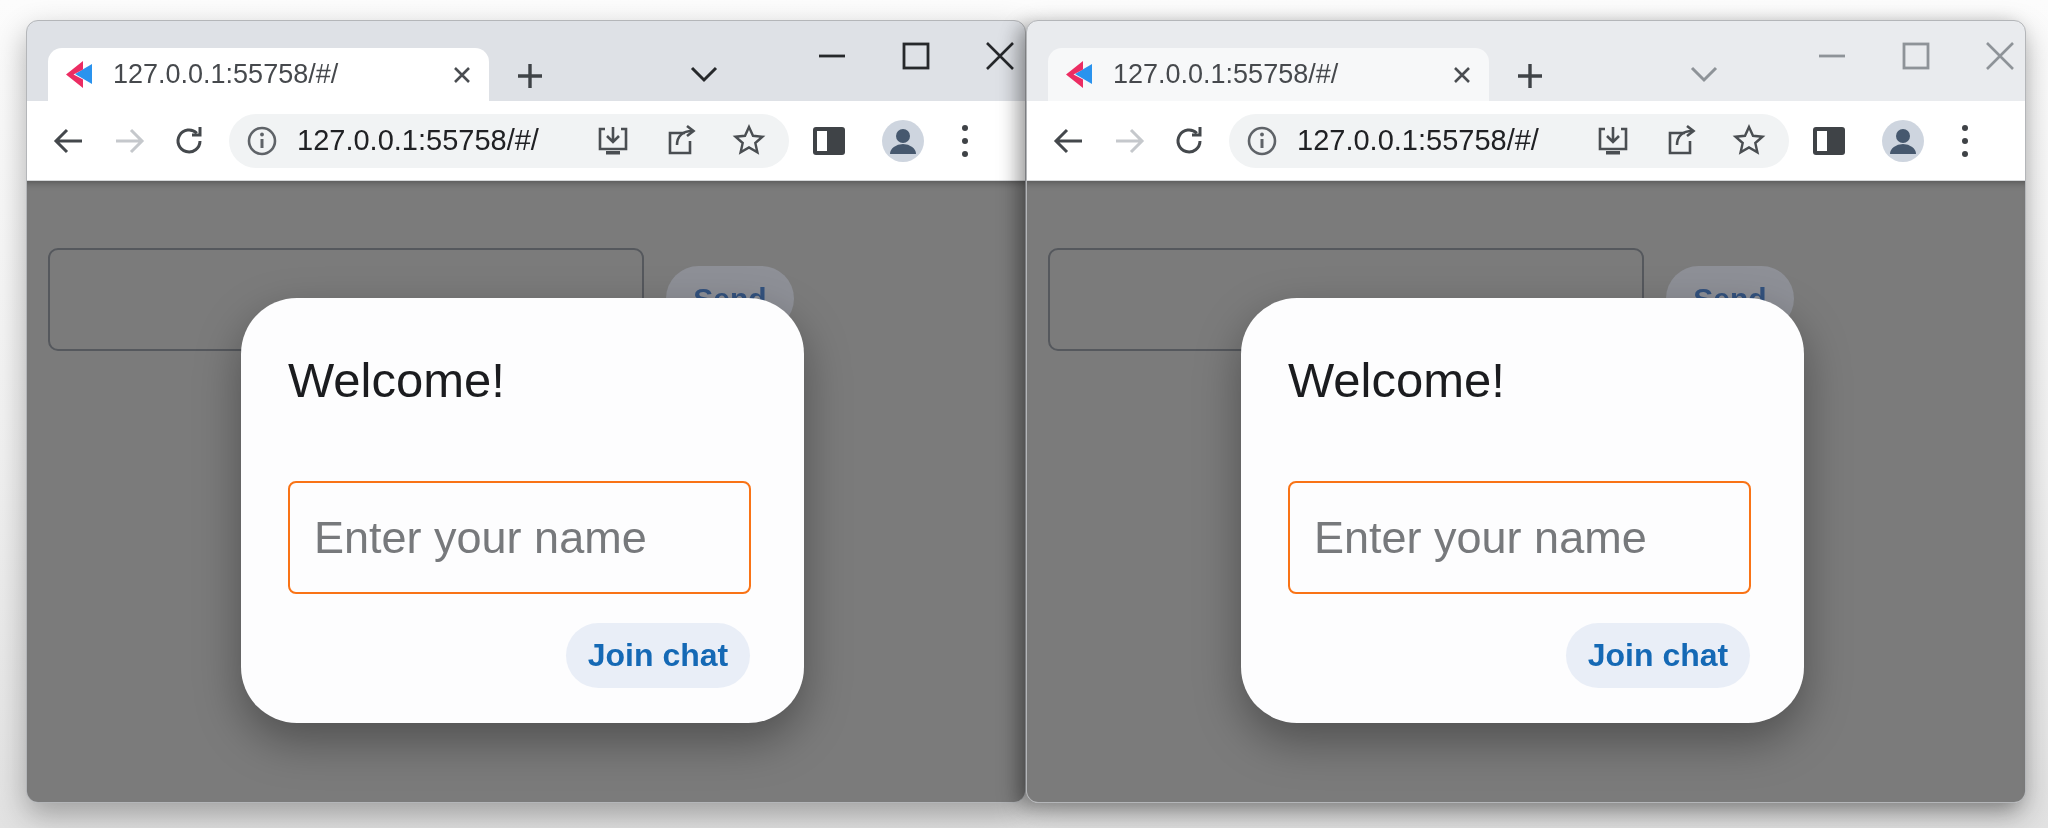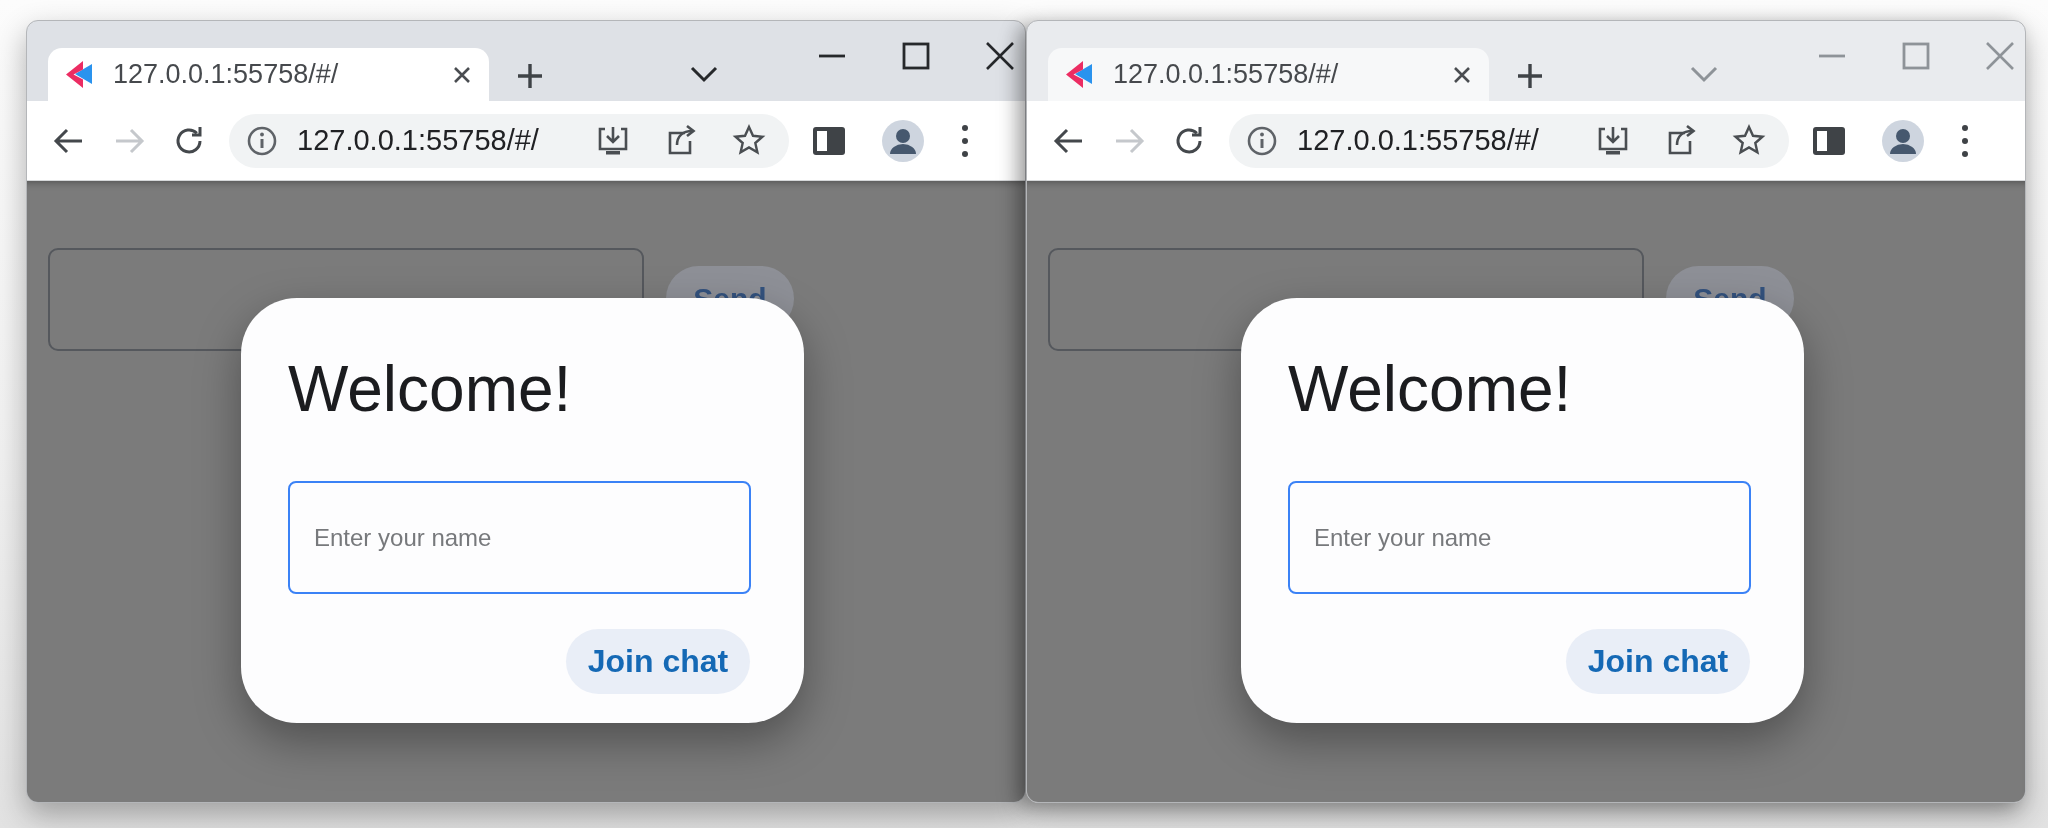--- a/index.html
+++ b/index.html
@@ -62,32 +62,32 @@
   .sendbtn{
     position:absolute;left:639px;top:85px;width:128px;height:65px;border-radius:33px;
     background:#8e9097;display:flex;align-items:center;justify-content:center;
     font-size:30px;font-weight:bold;color:#33527e;
   }
   .dialog{
     position:absolute;left:214px;top:117px;width:563px;height:425px;
     background:#fdfdfe;border-radius:56px;
     box-shadow:0 18px 45px rgba(0,0,0,.35);
   }
-  .dlg-title{position:absolute;left:47px;top:54px;font-size:64px;color:#1b1c1f;}
+  .dlg-title{position:absolute;left:47px;top:54px;font-size:49px;color:#1b1c1f;}
   .name-input{
     position:absolute;left:47px;top:183px;width:463px;height:113px;box-sizing:border-box;
-    background:transparent;border:2px solid #3b82f6;border-radius:8px;
+    background:transparent;border:2px solid #f97316;border-radius:8px;
     padding:0 0 0 24px;font-family:"Liberation Sans","DejaVu Sans",sans-serif;
-    font-size:24px;color:#3a3b3e;outline:none;
+    font-size:45px;color:#3a3b3e;outline:none;
   }
   .name-input::placeholder{color:#77797c;opacity:1;}
   .joinbtn{
     position:absolute;left:325px;top:325px;width:184px;height:65px;border-radius:33px;
     background:#e9eef7;display:flex;align-items:center;justify-content:center;
-    font-size:32px;font-weight:bold;color:#1569b5;cursor:pointer;margin-top:6px;
+    font-size:32px;font-weight:bold;color:#1569b5;cursor:pointer;
   }
 </style>
 </head>
 <body>
 
 <div class="window" style="left:26px">
   <div class="tabstrip">
     <div class="tab">
       <svg class="tab-favicon" width="30" height="30" viewBox="0 0 30 30">
         <polygon points="29,4 29,24 12,14" fill="#2a93ee"></polygon>

